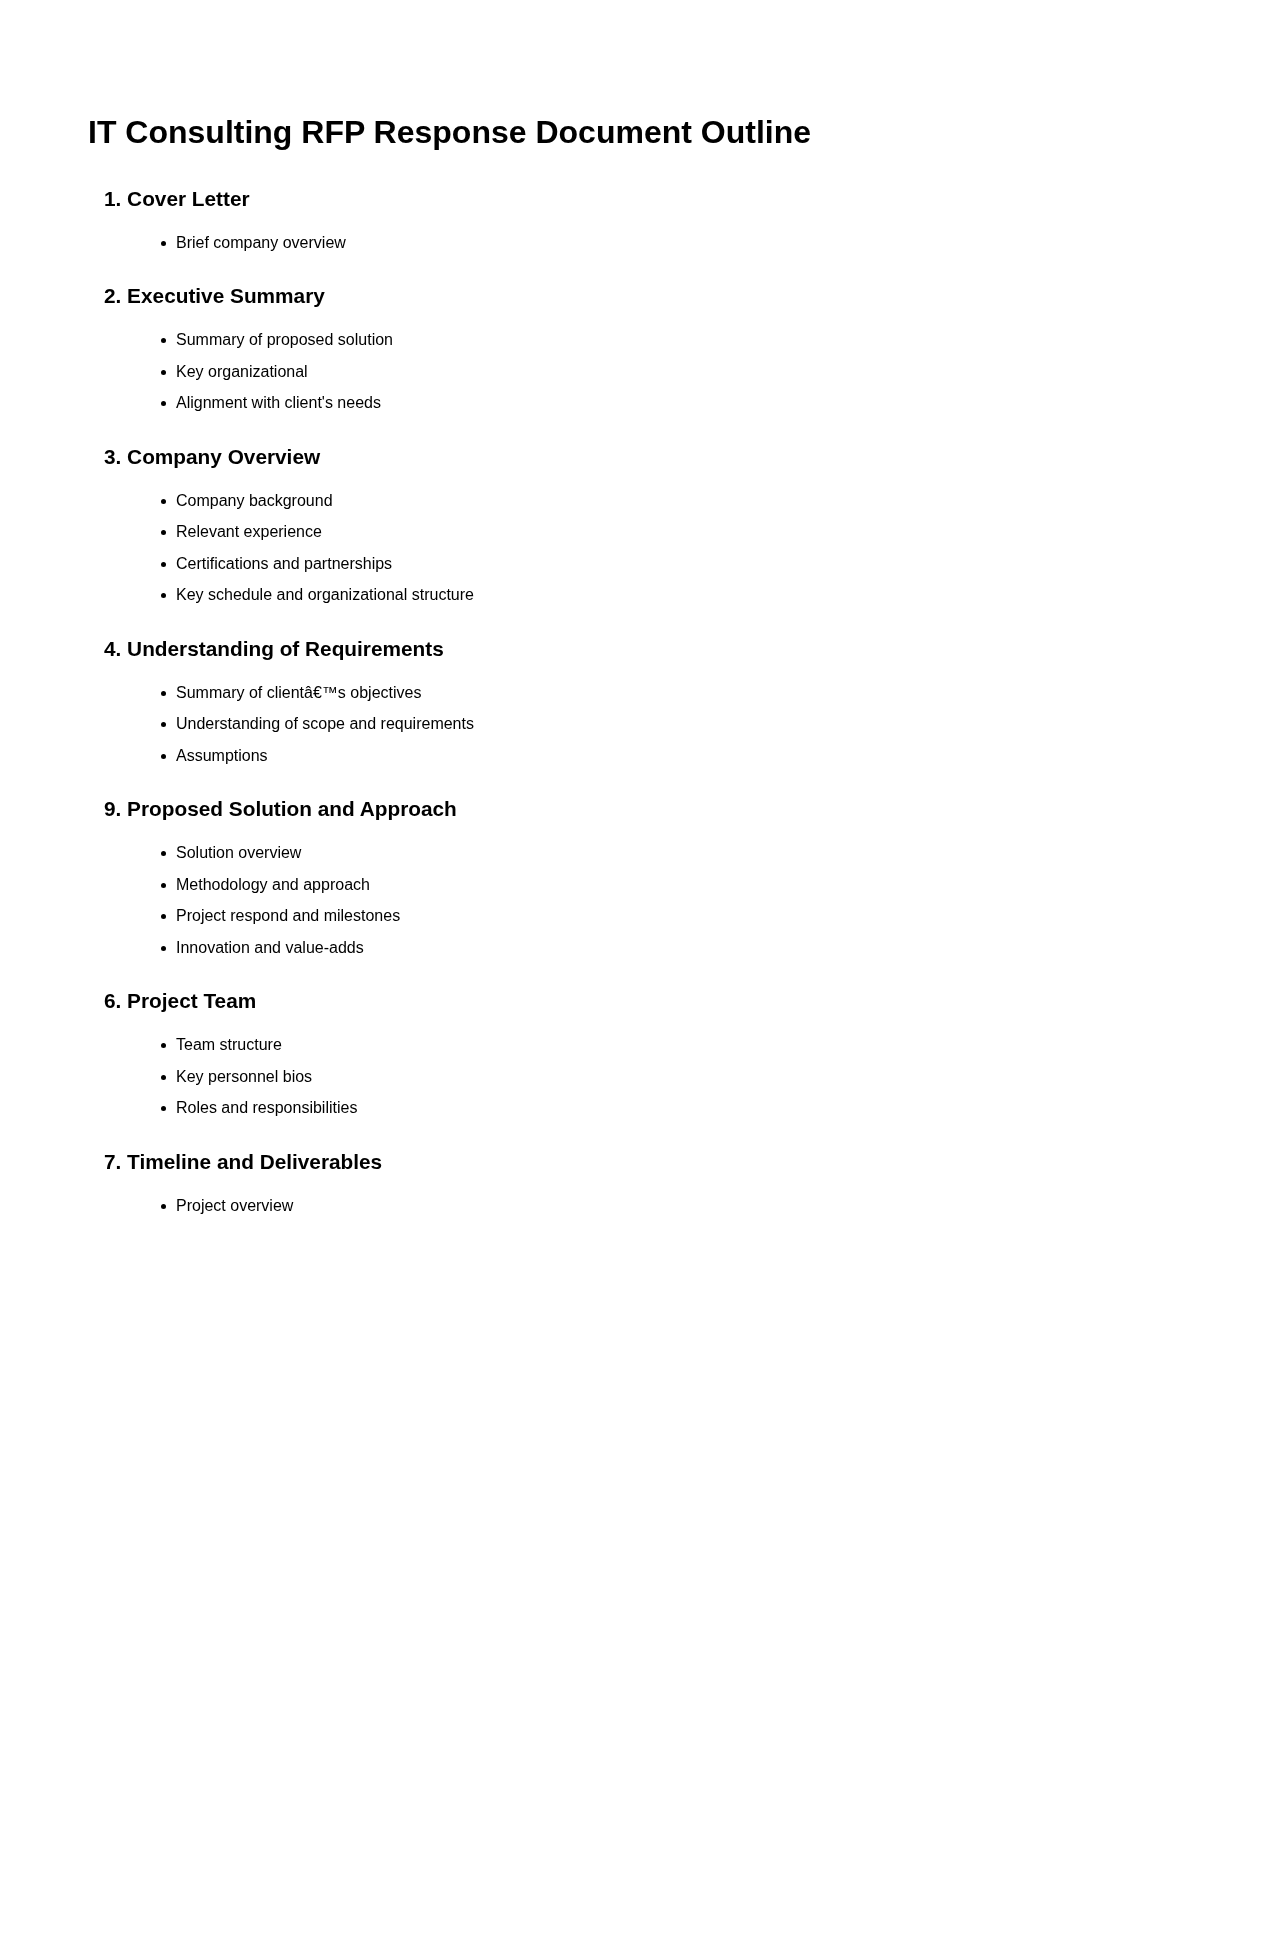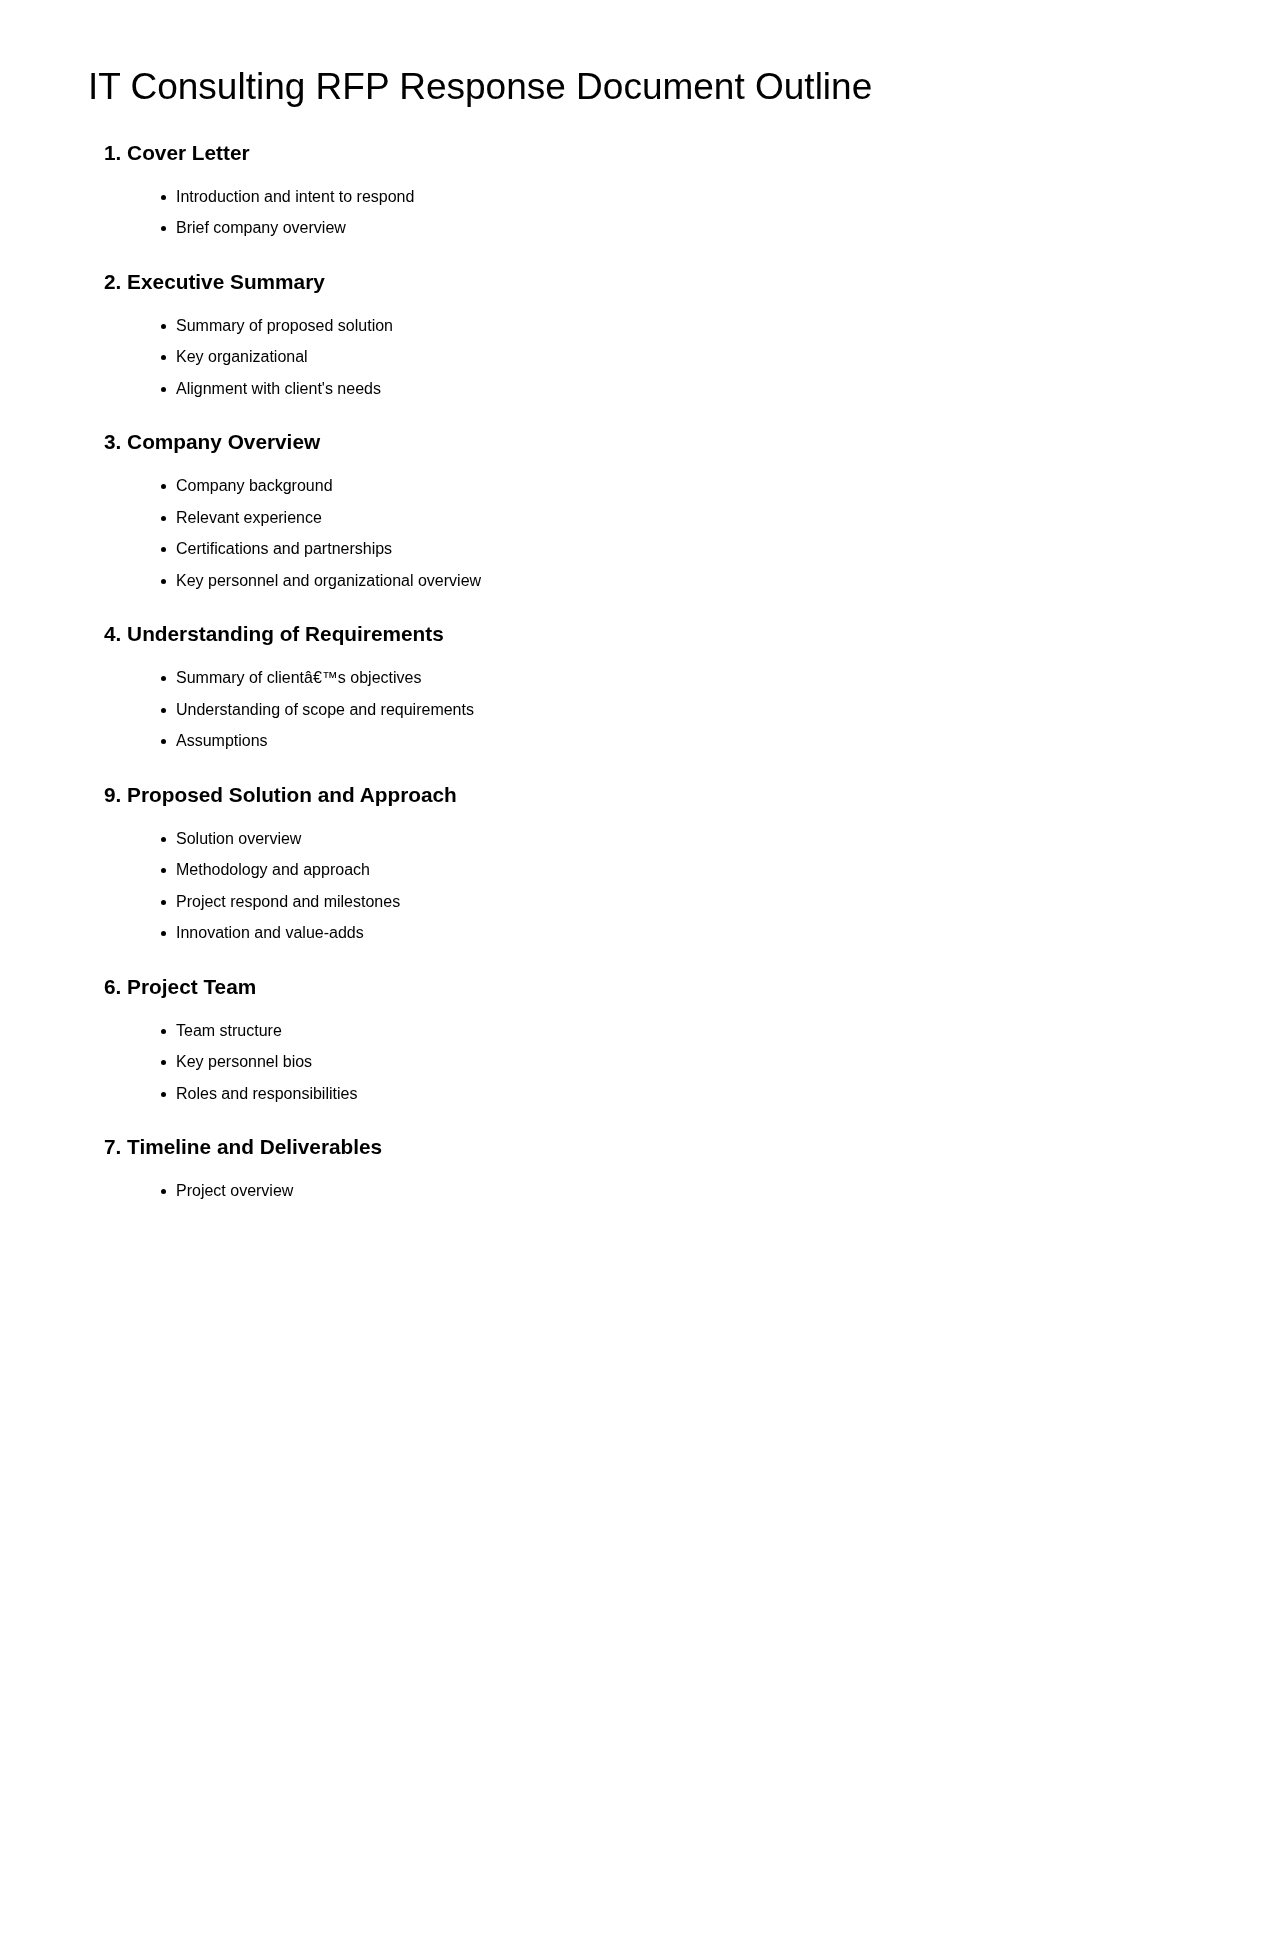--- a/index.html
+++ b/index.html
@@ -3,21 +3,21 @@
 <meta charset="utf-8">
 <style>
   html, body { margin: 0; padding: 0; background: #ffffff; }
   body { width: 1263px; height: 1947px; position: relative; overflow: hidden; }
   .page {
     position: absolute; left: 88px; top: 0; width: 1100px; height: 1300px;
     overflow: hidden; color: #000000;
     font-family: "Liberation Sans", sans-serif;
   }
   .doc-title {
-    margin: 68px 0 0 0; font-size: 37px; font-weight: normal; line-height: 37px;
+    margin: 114px 0 0 0; font-size: 32px; font-weight: bold; line-height: 37px;
   }
   .section { margin: 16px; }
   .section-heading {
     margin: 0; font-size: 20.8px; font-weight: bold; line-height: 24px;
   }
   .section:first-of-type .section-heading { margin-top: 35.6px; }
   .section-list {
     list-style: none; margin: 20px 0 29.5px 0; padding: 0 0 0 72px;
   }
   .section-item {
@@ -31,41 +31,40 @@
 </style>
 </head>
 <body>
 
 <div class="page">
   <h1 class="doc-title">IT Consulting RFP Response Document Outline</h1>
 
   <section class="section">
     <h2 class="section-heading">1. Cover Letter</h2>
     <ul class="section-list">
-      <li class="section-item"><span class="bullet"></span><span>Introduction and intent to respond</span></li>
       <li class="section-item"><span class="bullet"></span><span>Brief company overview</span></li>
     </ul>
   </section>
 
   <section class="section">
     <h2 class="section-heading">2. Executive Summary</h2>
     <ul class="section-list">
       <li class="section-item"><span class="bullet"></span><span>Summary of proposed solution</span></li>
       <li class="section-item"><span class="bullet"></span><span>Key organizational</span></li>
       <li class="section-item"><span class="bullet"></span><span>Alignment with client's needs</span></li>
     </ul>
   </section>
 
   <section class="section">
     <h2 class="section-heading">3. Company Overview</h2>
     <ul class="section-list">
       <li class="section-item"><span class="bullet"></span><span>Company background</span></li>
       <li class="section-item"><span class="bullet"></span><span>Relevant experience</span></li>
       <li class="section-item"><span class="bullet"></span><span>Certifications and partnerships</span></li>
-      <li class="section-item"><span class="bullet"></span><span>Key personnel and organizational overview</span></li>
+      <li class="section-item"><span class="bullet"></span><span>Key schedule and organizational structure</span></li>
     </ul>
   </section>
 
   <section class="section">
     <h2 class="section-heading">4. Understanding of Requirements</h2>
     <ul class="section-list">
       <li class="section-item"><span class="bullet"></span><span>Summary of clientâ€™s objectives</span></li>
       <li class="section-item"><span class="bullet"></span><span>Understanding of scope and requirements</span></li>
       <li class="section-item"><span class="bullet"></span><span>Assumptions</span></li>
     </ul>

